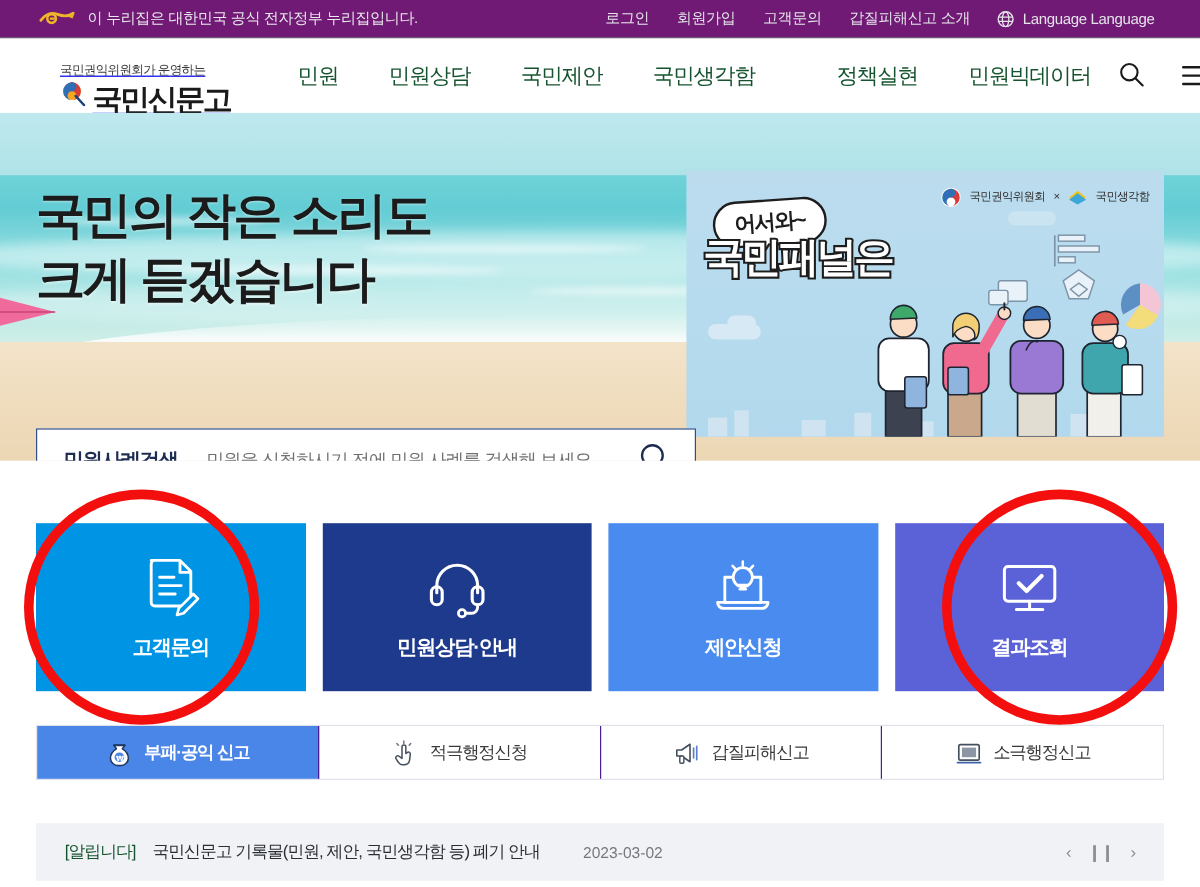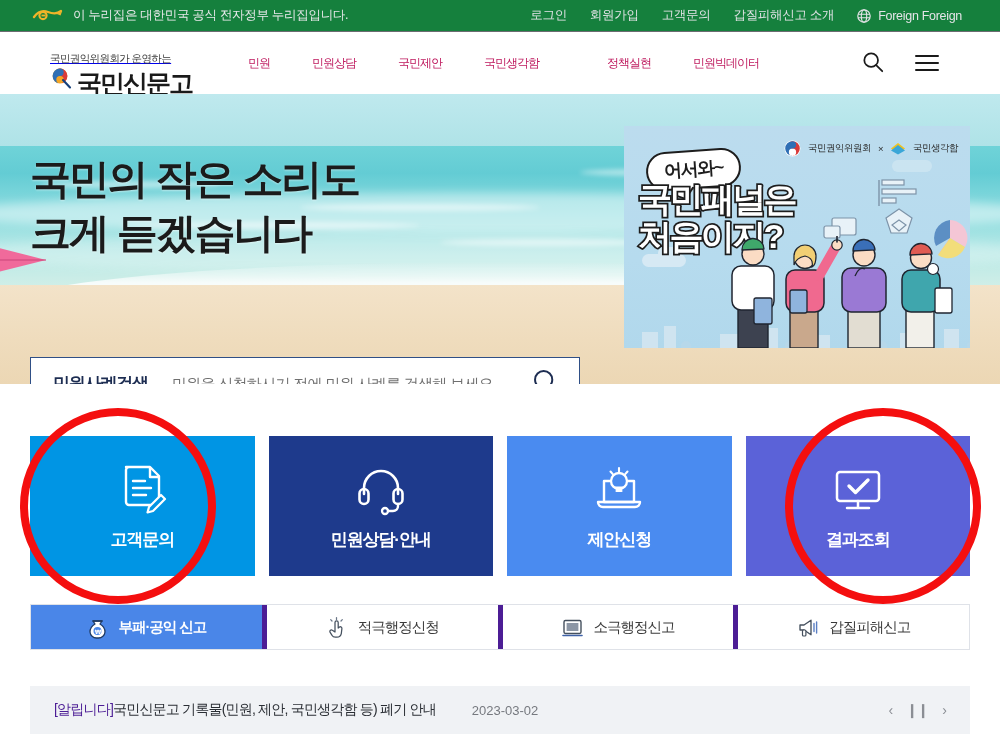--- a/index.html
+++ b/index.html
@@ -5,21 +5,21 @@
 <style>
   * { margin:0; padding:0; box-sizing:border-box; }
   html,body { width:1000px; height:739px; overflow:hidden; }
   body {
     font-family:"Liberation Sans", "DejaVu Sans", sans-serif;
     background:#ffffff; color:#222; -webkit-font-smoothing:antialiased;
   }
 
   
   .topbar {
-    height:32px; background:#15803d; display:flex; align-items:center;
+    height:32px; background:#701a75; display:flex; align-items:center;
     padding:0 38px 0 30px; color:#e9e9ec; font-size:12.5px;
     border-bottom:1px solid #6c6c71;
   }
   .egov { display:flex; align-items:center; gap:9px; flex:0 0 auto; }
   .egov-mark { width:34px; height:15px; position:relative; flex:0 0 auto; }
   .egov-mark svg { display:block; }
   .egov-text { color:#e9e9ec; letter-spacing:-0.3px; white-space:nowrap; }
   .top-right { margin-left:auto; display:flex; align-items:center; gap:23px; }
   .top-right a { color:#e4e4e8; text-decoration:none; white-space:nowrap; letter-spacing:-0.3px; }
   .lang { display:flex; align-items:center; gap:7px; }
@@ -33,21 +33,21 @@
   .logo { display:flex; flex-direction:column; width:185px; flex:0 0 auto; padding-left:20px;}
   .logo-sup { font-size:10.5px; color:#3a3a3a; letter-spacing:-0.6px; margin-bottom:1px;margin-top:25px; }
   .logo-main { display:flex; align-items:flex-start; gap:5px; }
   .logo-emblem { width:22px; height:22px; flex:0 0 auto; }
   .logo-word {
     font-size:25px; font-weight:bold; color:#1a1a1a; letter-spacing:-2px;
     font-family:"DejaVu Sans", sans-serif;
   }
   .gnb { display:flex; align-items:center; gap:0; margin-left:12px; }
   .gnb a {
-    font-size:12px; color:#be185d; text-decoration:none;
+    font-size:18px; color:#14532d; text-decoration:none;
     padding:0 21px; letter-spacing:-1px; white-space:nowrap;font-family:Liberation Serif, serif;
   }
   .gnb a.wide-gap { margin-left:26px; }
   .header-icons { margin-left:auto; display:flex; align-items:center; gap:28px; padding-right:30px; }
   .ico-btn { width:26px; height:26px; display:flex; align-items:center; justify-content:center; cursor:pointer; background:none; border:none; }
   .hamburger { width:24px; display:flex; flex-direction:column; gap:5px; }
   .hamburger span { display:block; height:2px; background:#1a1a1a; border-radius:1px; }
 
   
   .hero { position:relative; height:290px; overflow:hidden; }
@@ -81,21 +81,21 @@
   .search-input {
     flex:1; border:none; outline:none; font-size:15px; color:#3c3c3c;
     padding-left:24px; letter-spacing:-0.7px; background:transparent;
     font-family:"Liberation Sans","DejaVu Sans",sans-serif;
   }
   .search-input::placeholder { color:#6f6f6f; }
   .search-go { width:34px; height:34px; display:flex; align-items:center; justify-content:center; background:none; border:none; cursor:pointer; }
 
   
   .panel-banner {
-    position:absolute; right:30px; top:32px; width:346px; height:222px; z-index:5;
+    position:absolute; right:30px; top:48px; width:398px; height:222px; z-index:5;
     background:linear-gradient(180deg,#bcdcee 0%,#b6dbee 60%,#b1d8ec 100%);
     overflow:hidden;
   }
   .pb-logos { position:absolute; right:12px; top:14px; display:flex; align-items:center; gap:7px; font-size:9.5px; color:#2a2a2a; letter-spacing:-0.5px; }
   .pb-logos .taeguk { width:17px; height:17px; }
   .pb-logos .sgh { width:16px; height:13px; }
   .pb-bubble {
     position:absolute; left:22px; top:24px; background:#fff; border:2.5px solid #1d1d1d;
     border-radius:22px; padding:5px 16px 6px; font-size:18px; font-weight:bold;
     color:#1d1d1d; letter-spacing:-1.4px; transform:rotate(-4deg);
@@ -134,33 +134,33 @@
   }
 
   
   .qtabs {
     margin:28px 30px 0; display:flex; height:46px;
     border:1px solid #dfe2e8; background:#fff;
   }
   .qtab {
     flex:1; display:flex; align-items:center; justify-content:center; gap:9px;
     font-size:14.5px; color:#3a3a3a; letter-spacing:-1px; cursor:pointer;
-    border-right:5px solid #4c1d95; white-space:nowrap;
+    border-right:1px solid #4c1d95; white-space:nowrap;
   }
   .qtab:last-child { border-right:none; }
   .qtab.active { background:#4a86e8; color:#fff; font-weight:bold; }
   .qtab-ico { width:23px; height:23px; flex:0 0 auto; }
 
   
   .notice {
     margin:36px 30px 0; height:48px; background:#f0f2f5;
     display:flex; align-items:center; padding:0 24px; font-size:14px; color:#33373d;
     letter-spacing:-0.8px;
   }
-  .notice-tag { color:#4c1d95; margin-right:0; white-space:nowrap; }
+  .notice-tag { color:#14532d; margin-right:14px; white-space:nowrap; }
   .notice-title { color:#2a2e34; white-space:nowrap; }
   .notice-date { margin-left:36px; color:#76797f; font-size:13px; letter-spacing:0; white-space:nowrap; }
   .notice-ctrl { margin-left:auto; display:flex; align-items:center; gap:14px; color:#8b8e94; font-size:14px; }
   .notice-ctrl span { cursor:pointer; }
 </style>
 </head>
 <body>
 
 <div class="topbar">
   <div class="egov">
@@ -180,21 +180,21 @@
     <a href="#">고객문의</a>
     <a href="#">갑질피해신고 소개</a>
     <a href="#" class="lang">
       <span class="globe">
         <svg viewBox="0 0 14 14" width="14" height="14">
           <circle cx="7" cy="7" r="6.2" fill="none" stroke="#e4e4e8" stroke-width="1.2"></circle>
           <ellipse cx="7" cy="7" rx="2.7" ry="6.2" fill="none" stroke="#e4e4e8" stroke-width="1.1"></ellipse>
           <path d="M1 5.2h12M1 8.8h12" stroke="#e4e4e8" stroke-width="1.1"></path>
         </svg>
       </span>
-      <span>Foreign Foreign</span>
+      <span>Language Language</span>
     </a>
   </div>
 </div>
 
 <div class="header">
   <a href="#" class="logo">
     <span class="logo-sup">국민권익위원회가 운영하는</span>
     <span class="logo-main">
       <span class="logo-emblem">
         <svg viewBox="0 0 22 22" width="22" height="22">
@@ -282,21 +282,20 @@
           <path d="M1 8.5 L8 3 L15 8.5 L8 12.5 Z" fill="#3aa7d8"></path>
         </svg>
       </span>
       <span>국민생각함</span>
     </div>
 
     <div class="pb-bubble">어서와~</div>
 
     <div class="pb-head">
       <span>국민패널은</span>
-      <span class="l2">처음이지?</span>
     </div>
 
     <span class="pb-deco">
       <svg viewBox="0 0 150 95" width="150" height="95">
         <g fill="#e8f2f8" stroke="#7d93a8" stroke-width="1.2">
           <rect x="62" y="6" width="22" height="5"></rect>
             <rect x="62" y="15" width="34" height="5"></rect>
           <rect x="62" y="24" width="14" height="5"></rect>
           <path d="M59 6 v26" stroke="#7d93a8" stroke-width="1.4" fill="none"></path>
           <rect x="12" y="44" width="24" height="17" rx="2"></rect>
@@ -466,37 +465,37 @@
         <path d="M9 12 V6.5 a1.6 1.6 0 0 1 3.2 0 V12 l1.3 -1 a1.6 1.6 0 0 1 2.4 1.6 l-0.6 5 a4.5 4.5 0 0 1 -4.4 3.6 h-1.6 a4 4 0 0 1 -3.4 -2 L4 16.2 a1.6 1.6 0 0 1 2.4 -2 L9 16z" fill="#fff" stroke="#45505e" stroke-width="1.25" stroke-linejoin="round"></path>
         <path d="M10.5 3.5 v-2M6 5 L4.7 3.6M15 5 l1.3 -1.4" stroke="#6b7788" stroke-width="1.25" stroke-linecap="round"></path>
       </svg>
     </span>
     <span>적극행정신청</span>
   </div>
 
   <div class="qtab">
     <span class="qtab-ico">
       <svg viewBox="0 0 23 23" width="23" height="23">
+        <path d="M3 9 h4 L14 4.2 v14.6 L7 14 H3z" fill="#fff" stroke="#45505e" stroke-width="1.35" stroke-linejoin="round"></path>
+        <rect x="5.5" y="14" width="3.4" height="6" rx="1" fill="#fff" stroke="#45505e" stroke-width="1.2"></rect>
+        <path d="M17 7.5 v8M19.6 6 v11" stroke="#5b7fc4" stroke-width="1.4" stroke-linecap="round"></path>
+      </svg>
+    </span>
+    <span>갑질피해신고</span>
+  </div>
+
+  <div class="qtab">
+    <span class="qtab-ico">
+      <svg viewBox="0 0 23 23" width="23" height="23">
         <rect x="3" y="4.5" width="17" height="13" rx="1.4" fill="#fff" stroke="#45505e" stroke-width="1.4"></rect>
         <rect x="5.6" y="7" width="11.8" height="8" fill="#8c96a5"></rect>
         <path d="M2 19.5 h19" stroke="#3f62a8" stroke-width="1.6" stroke-linecap="round"></path>
       </svg>
     </span>
     <span>소극행정신고</span>
-  </div>
-
-  <div class="qtab">
-    <span class="qtab-ico">
-      <svg viewBox="0 0 23 23" width="23" height="23">
-        <path d="M3 9 h4 L14 4.2 v14.6 L7 14 H3z" fill="#fff" stroke="#45505e" stroke-width="1.35" stroke-linejoin="round"></path>
-        <rect x="5.5" y="14" width="3.4" height="6" rx="1" fill="#fff" stroke="#45505e" stroke-width="1.2"></rect>
-        <path d="M17 7.5 v8M19.6 6 v11" stroke="#5b7fc4" stroke-width="1.4" stroke-linecap="round"></path>
-      </svg>
-    </span>
-    <span>갑질피해신고</span>
   </div>
 
 
 </div>
 
 <div class="notice">
   <span class="notice-tag">[알립니다]</span>
   <a href="#" class="notice-title" style="text-decoration:none;">국민신문고 기록물(민원, 제안, 국민생각함 등) 폐기 안내</a>
   <span class="notice-date">2023-03-02</span>
   <span class="notice-ctrl">

